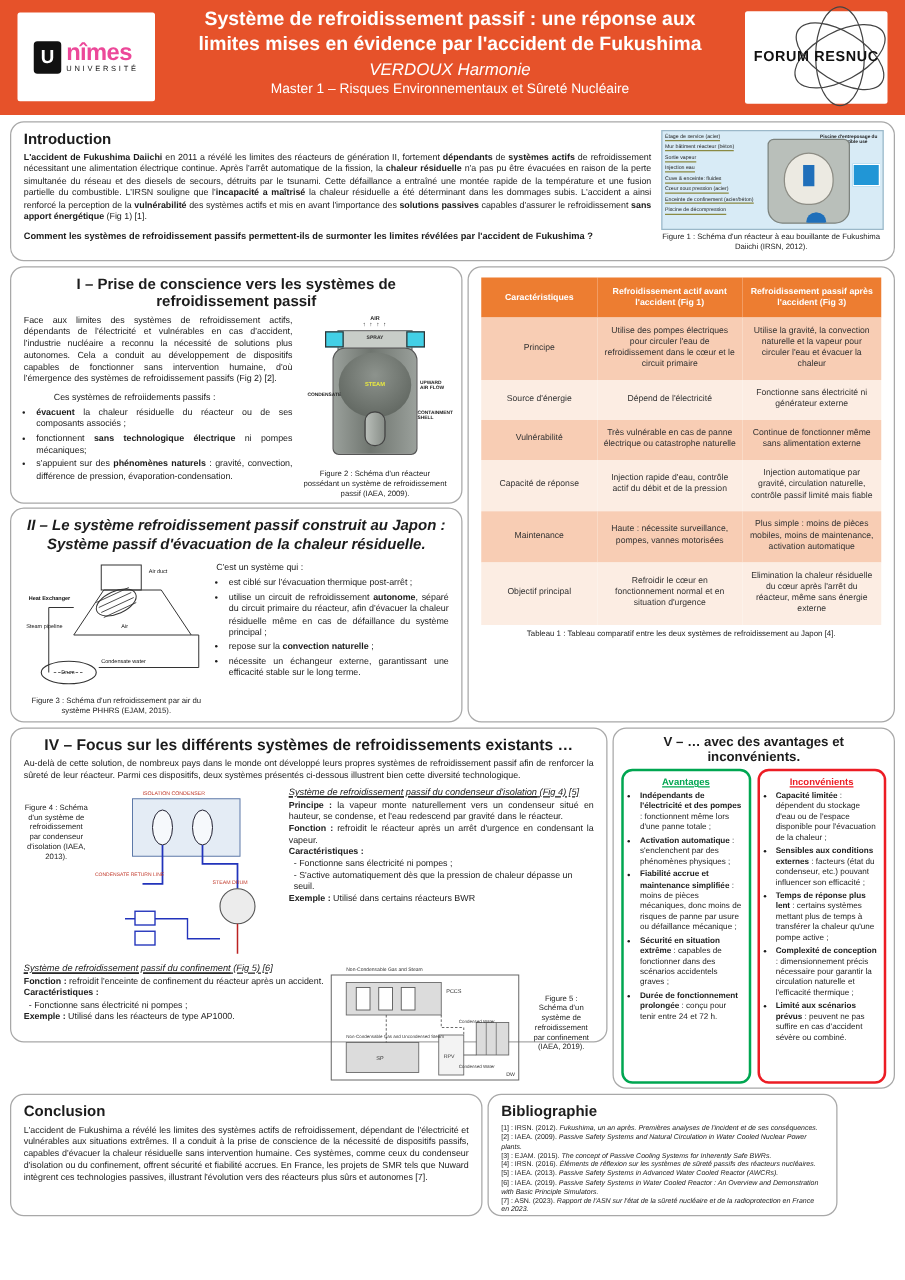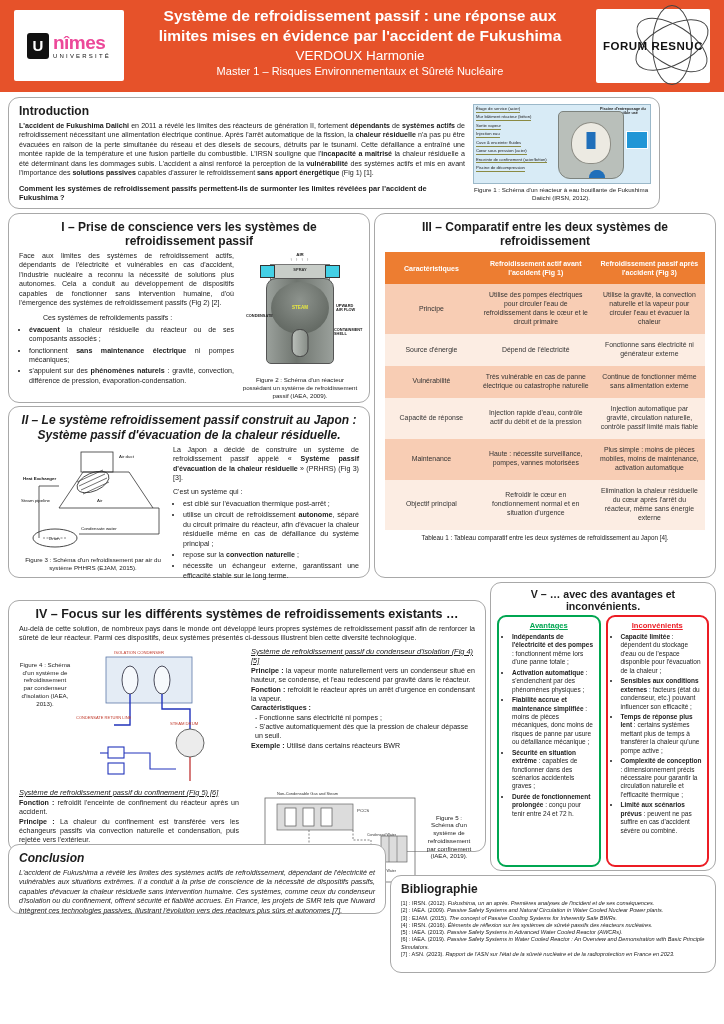--- a/index.html
+++ b/index.html
@@ -15,37 +15,37 @@
   .uname{line-height:1;}
   .uname .n1{font-weight:bold;font-size:19px;letter-spacing:-0.5px;color:#ec4899;}
   .uname .n2{font-size:6px;letter-spacing:2.2px;color:#111;margin-top:1px;}
   .logo-right{right:14px;top:9px;width:114px;height:74px;}
   .resnuc{position:relative;width:100%;height:100%;display:flex;align-items:center;justify-content:center;}
   .orbit{position:absolute;border:1px solid #444;border-radius:50%;width:38px;height:78px;left:56px;top:-4px;}
   .orbit2{transform:rotate(62deg);} .orbit3{transform:rotate(-58deg);}
   .resnuc span{position:relative;font-weight:bold;font-size:11.5px;letter-spacing:0.5px;color:#111;z-index:2;}
   .hdr-center{position:absolute;left:132px;right:136px;top:6px;text-align:center;color:#fff;}
   .hdr-title{font-weight:bold;font-size:15.5px;line-height:1.3;}
-  .hdr-author{font-size:13.5px;margin-top:2px;}
+  .hdr-author{font-size:13.5px;margin-top:2px;font-style:italic;}
   .hdr-sub{font-size:11px;margin-top:2px;}
 
   
   .panel{position:absolute;background:#fff;border:1.5px solid #a8a8a8;border-radius:11px;padding:6px 10px;box-sizing:border-box;}
   .ptitle{font-weight:bold;font-size:12px;margin:0 0 4px 0;}
   .ptitle.center{text-align:center;}
   .txt{font-size:7.1px;line-height:1.33;text-align:justify;}
   ul.dots{margin:3px 0 0 10px;padding:0;}
   ul.dots li{font-size:7.1px;line-height:1.32;text-align:justify;margin-bottom:2px;}
   ul.dash{margin:0 0 0 4px;padding:0;list-style:none;}
   ul.dash li{font-size:7.1px;line-height:1.32;}
   ul.dash li::before{content:"-  ";}
   .figcap{font-size:6.2px;text-align:center;line-height:1.25;color:#222;margin-top:2px;}
 
   
-  .intro{left:8px;top:97px;width:652px;height:112px;display:flex;gap:8px;}
+  .intro{left:8px;top:97px;width:708px;height:112px;display:flex;gap:8px;}
   .intro-left{flex:1;}
   .intro-q{font-weight:bold;font-size:7.4px;margin-top:5px;}
   .fig1{width:176px;flex:none;}
   .fig1-d{position:relative;width:176px;height:78px;background:#d8ebf6;border:0.5px solid #9bb8c9;overflow:hidden;}
   .fig1-labels{position:absolute;left:2px;top:2px;width:78px;}
   .fig1-labels span{display:block;font-size:4.2px;line-height:1.15;margin-bottom:2.6px;border-bottom:0.5px solid #8a8a43;width:max-content;max-width:78px;}
   .fig1-build{position:absolute;right:26px;top:6px;width:64px;height:66px;background:#b9bfba;border:0.8px solid #7d837e;border-radius:5px 5px 12px 12px;}
   .fig1-oval{position:absolute;left:50%;top:10px;transform:translateX(-50%);width:38px;height:40px;background:#eceae2;border:0.8px solid #8d8d85;border-radius:50% 50% 45% 45%;}
   .fig1-core{position:absolute;left:50%;top:20px;transform:translateX(-50%);width:9px;height:17px;background:#1f6fba;}
   .fig1-pool{position:absolute;right:2px;top:26px;width:20px;height:16px;background:#2196d6;border:1px solid #fff;}
@@ -85,23 +85,23 @@
   .sec3{left:374px;top:213px;width:342px;height:365px;}
   table.cmp{width:100%;border-collapse:collapse;margin-top:2px;}
   table.cmp th{background:#ED7D31;color:#fff;font-weight:bold;font-size:7px;padding:7px 5px;text-align:center;line-height:1.3;}
   table.cmp td{font-size:6.9px;padding:7px 5px;text-align:center;line-height:1.3;color:#333;}
   table.cmp tr:nth-child(odd) td{background:#F8CDB4;}
   table.cmp tr:nth-child(even) td{background:#FCEDE3;}
   table.cmp th:first-child, table.cmp td:first-child{width:29%;}
   .tabcap{font-size:6.3px;text-align:center;margin-top:4px;color:#222;}
 
   
-  .sec4{left:8px;top:600px;width:478px;height:252px;}
+  .sec4{left:8px;top:582px;width:478px;height:252px;}
   .sec4 .ptitle{font-size:12.5px;}
-  .rowA,.rowB{display:flex;gap:24px;margin-top:3px;}
+  .rowA,.rowB{display:flex;gap:4px;margin-top:3px;}
   .fig4wrap{width:208px;flex:none;display:flex;gap:3px;align-items:flex-start;}
   .fig4cap{width:52px;font-size:6.2px;text-align:center;line-height:1.25;margin-top:14px;}
   .sub{flex:1;}
   .subtitle{font-size:7.4px;font-style:italic;text-decoration:underline;margin-bottom:2px;}
   .subtitle .sfx{text-decoration:none;display:inline;}
   .fl{font-size:7.1px;line-height:1.32;text-align:justify;}
   .fig5wrap{width:212px;flex:none;display:flex;gap:3px;align-items:center;}
   .fig5cap{width:50px;font-size:6.2px;text-align:center;line-height:1.25;}
 
   
@@ -110,22 +110,22 @@
   .sec5-cols{display:flex;gap:5px;height:252px;}
   .vbox{flex:1;border-radius:9px;padding:4px 5px;box-sizing:border-box;}
   .vbox.adv{border:2.5px solid #00A651;}
   .vbox.inc{border:2.5px solid #EC1C24;}
   .vtitle{font-weight:bold;font-size:7.6px;text-align:center;text-decoration:underline;margin-bottom:3px;}
   .adv .vtitle{color:#00A651;} .inc .vtitle{color:#EC1C24;}
   ul.vlist{margin:0 0 0 8px;padding:0;}
   ul.vlist li{font-size:6.5px;line-height:1.3;margin-bottom:2px;text-align:left;}
 
   
-  .concl{left:8px;top:844px;width:378px;height:70px;font-style:italic;}
-  .bib{left:390px;top:875px;width:326px;height:98px;}
+  .concl{left:8px;top:875px;width:378px;height:98px;}
+  .bib{left:390px;top:875px;width:280px;height:98px;}
   ul.biblist{margin:2px 0 0 0;padding:0;list-style:none;}
   ul.biblist li{font-size:5.6px;line-height:1.3;color:#222;}
 
   
   .ftr{position:absolute;left:0;top:977px;width:724px;height:47px;background:#3A403D;color:#fff;}
   .ftr-num{position:absolute;left:16px;top:50%;transform:translateY(-50%);font-size:17px;color:#d3d8d5;}
   .ftr-center{position:absolute;left:0;right:0;top:4px;text-align:center;}
   .ftr-title{font-weight:bold;font-size:19px;}
   .ftr-title sup{font-size:11px;}
   .ftr-date{font-style:italic;font-size:12px;margin-top:1px;}
@@ -195,21 +195,21 @@
   </div>
 
   <div class="panel sec1">
     <div class="ptitle center">I – Prise de conscience vers les systèmes de refroidissement passif</div>
     <div class="sec1-body">
       <div class="sec1-text">
         <div class="txt">Face aux limites des systèmes de refroidissement actifs, dépendants de l'électricité et vulnérables en cas d'accident, l'industrie nucléaire a reconnu la nécessité de solutions plus autonomes. Cela a conduit au développement de dispositifs capables de fonctionner sans intervention humaine, d'où l'émergence des systèmes de refroidissement passifs (Fig 2) [2].</div>
         <div class="txt" style="margin-top:5px;margin-left:24px;">Ces systèmes de refroiidements passifs :</div>
         <ul class="dots">
             <li><span class="b">évacuent</span> la chaleur résiduelle du réacteur ou de ses composants associés ;</li>
-            <li>fonctionnent <span class="b">sans maintenance électrique</span> ni pompes mécaniques;</li>
+            <li>fonctionnent <span class="b">sans technologique électrique</span> ni pompes mécaniques;</li>
             <li>s'appuient sur des <span class="b">phénomènes naturels</span> : gravité, convection, différence de pression, évaporation-condensation.</li>
           </ul>
       </div>
       <div class="fig2">
         <div class="fig2-d">
           <div class="fig2-air">AIR</div>
           <div class="fig2-arrows">↑ ↑ ↑ ↑</div>
           <div class="fig2-cyl"></div>
           <div class="fig2-cb1"></div>
           <div class="fig2-cb2"></div>
@@ -252,34 +252,32 @@
           <text x="100" y="12" font-size="4.4" fill="#111">Air duct</text>
           <text x="4" y="34" font-size="4.4" fill="#111" font-weight="bold">Heat Exchanger</text>
           <text x="78" y="56" font-size="4.4" fill="#111">Air</text>
           <text x="2" y="56" font-size="4.4" fill="#111">Steam pipeline</text>
           <text x="62" y="84" font-size="4.4" fill="#111">Condensate water</text>
           <text x="30" y="93.5" font-size="4.4" fill="#111">Drum</text>
         </svg>
         <div class="figcap">Figure 3 : Schéma d'un refroidissement par air du système PHHRS (EJAM, 2015).</div>
       </div>
       <div class="sec2-text">
-        <div class="txt">La Japon a décidé de construire un système de refroidissement passif appelé « <span class="b">Système passif d'évacuation de la chaleur résiduelle</span> » (PRHRS) (Fig 3) [3].</div>
         <div class="txt" style="margin-top:4px;">C'est un système qui :</div>
         <ul class="dots">
             <li>est ciblé sur l'évacuation thermique post-arrêt ;</li>
             <li>utilise un circuit de refroidissement <span class="b">autonome</span>, séparé du circuit primaire du réacteur, afin d'évacuer la chaleur résiduelle même en cas de défaillance du système principal ;</li>
             <li>repose sur la <span class="b">convection naturelle</span> ;</li>
             <li>nécessite un échangeur externe, garantissant une efficacité stable sur le long terme.</li>
           </ul>
       </div>
     </div>
   </div>
 
   <div class="panel sec3">
-    <div class="ptitle center">III – Comparatif entre les deux systèmes de refroidissement</div>
     <table class="cmp">
         <thead>
           <tr>
             <th>Caractéristiques</th>
             <th>Refroidissement actif avant l'accident (Fig 1)</th>
             <th>Refroidissement passif après l'accident (Fig 3)</th>
           </tr>
         </thead>
         <tbody>
           <tr>
@@ -351,21 +349,20 @@
             <li>S'active automatiquement dès que la pression de chaleur dépasse un seuil.</li>
           </ul>
         <div class="fl"><span class="b">Exemple :</span><span> Utilisé dans certains réacteurs BWR</span></div>
       </div>
     </div>
 
     <div class="rowB">
       <div class="sub">
         <div class="subtitle"><span class="u i">Système de refroidissement passif du confinement</span><span class="i sfx"> (Fig 5) [6]</span></div>
         <div class="fl"><span class="b">Fonction :</span><span> refroidit l'enceinte de confinement du réacteur après un accident.</span></div>
-        <div class="fl"><span class="b">Principe :</span><span> La chaleur du confinement est transférée vers les échangeurs passifs via convection naturelle et condensation, puis rejetée vers l'extérieur.</span></div>
         <div class="fl b">Caractéristiques :</div>
         <ul class="dash">
             <li>Fonctionne sans électricité ni pompes ;</li>
           </ul>
         <div class="fl"><span class="b">Exemple :</span><span> Utilisé dans les réacteurs de type AP1000.</span></div>
       </div>
       <div class="fig5wrap">
         <svg width="158" height="98" viewBox="0 0 158 98">
           <rect x="2" y="10" width="150" height="84" fill="none" stroke="#666" stroke-width="0.8"></rect>
           <rect x="14" y="16" width="76" height="26" fill="#dcdcdc" stroke="#666" stroke-width="0.7"></rect>

